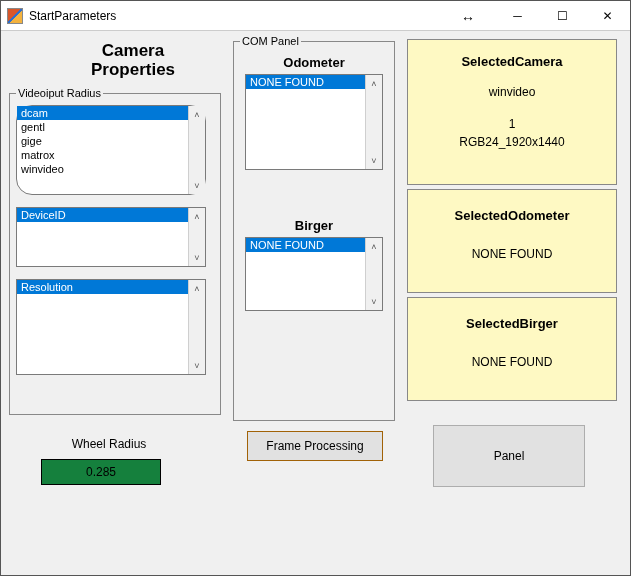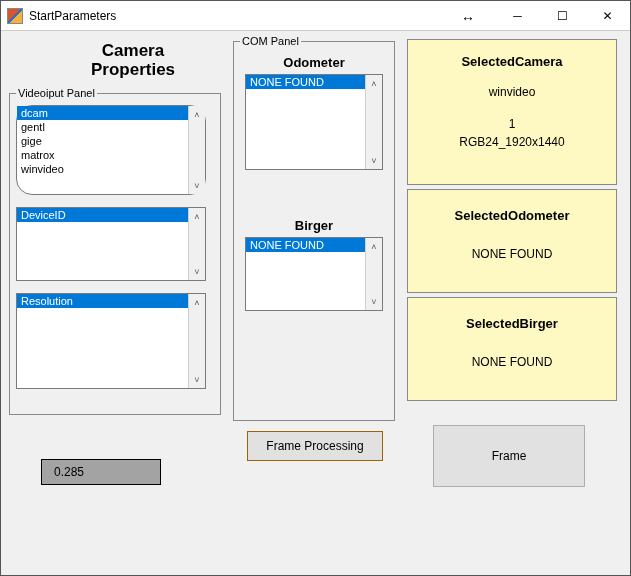--- a/index.html
+++ b/index.html
@@ -99,21 +99,21 @@
     font-size: 9px; color: #555;
   }
   .listbox .scroll .arrow.up { top: 0; }
   .listbox .scroll .arrow.dn { bottom: 0; }
   .listbox .items { padding: 0; margin-right: 17px; }
   .listbox .item { padding: 1px 4px; white-space: nowrap; overflow: hidden; }
   .listbox .item.sel { background: #0078d7; color: #fff; }
 
   .fs-video .listbox { margin-bottom: 12px; }
   .lb-adaptors { height: 90px; border-radius: 16px; }
-  .lb-device   { height: 74px; }
+  .lb-device   { height: 60px; }
   .lb-res      { height: 96px; }
 
   .fs-com .listbox { width: 138px; margin: 0 auto; }
   .lb-odo    { height: 96px; }
   .lb-birger { height: 74px; }
 
   .rightcol {
     position: absolute;
     left: 406px; top: 8px;
     width: 210px;
@@ -133,22 +133,22 @@
     left: 48px; top: 406px;
     width: 120px;
     text-align: center;
     font-size: 12px;
   }
   .wheel-input {
     position: absolute;
     left: 40px; top: 428px;
     width: 120px; height: 22px;
     border: 1px solid #000;
-    background: #a3a3a3;
-    text-align: left;
+    background: #15803d;
+    text-align: center;
     font-size: 12px;
     padding: 12px;
     font-family: inherit;
   }
 
   .btn-frame {
     position: absolute;
     left: 246px; top: 400px;
     width: 136px; height: 30px;
     background: #e1e1e1;
@@ -177,21 +177,21 @@
   <div class="btn">─</div>
   <div class="btn">☐</div>
   <div class="btn close">✕</div>
 </div>
 
 <div class="client">
 
   <div class="heading">Camera Properties</div>
 
   <fieldset class="fs-video">
-    <legend>Videoiput Panel</legend>
+    <legend>Videoiput Radius</legend>
 
     <div class="listbox lb-adaptors">
       <div class="items">
         <div class="item sel">dcam</div>
         <div class="item">gentl</div>
         <div class="item">gige</div>
         <div class="item">matrox</div>
         <div class="item">winvideo</div>
       </div>
       <div class="scroll">
@@ -257,18 +257,19 @@
     <div class="card" style="height:104px">
       <div class="ctitle" style="margin-top:10px">SelectedOdometer</div>
       <div class="cval" style="margin-top:24px">NONE FOUND</div>
     </div>
     <div class="card" style="height:104px">
       <div class="ctitle" style="margin-top:10px">SelectedBirger</div>
       <div class="cval" style="margin-top:24px">NONE FOUND</div>
     </div>
   </div>
 
+  <div class="wheel-lbl">Wheel Radius</div>
   <input class="wheel-input" value="0.285" style="">
 
   <button class="btn-frame">Frame Processing</button>
-  <button class="btn-done">Frame</button>
+  <button class="btn-done">Panel</button>
 
 </div>
 
 </body></html>

